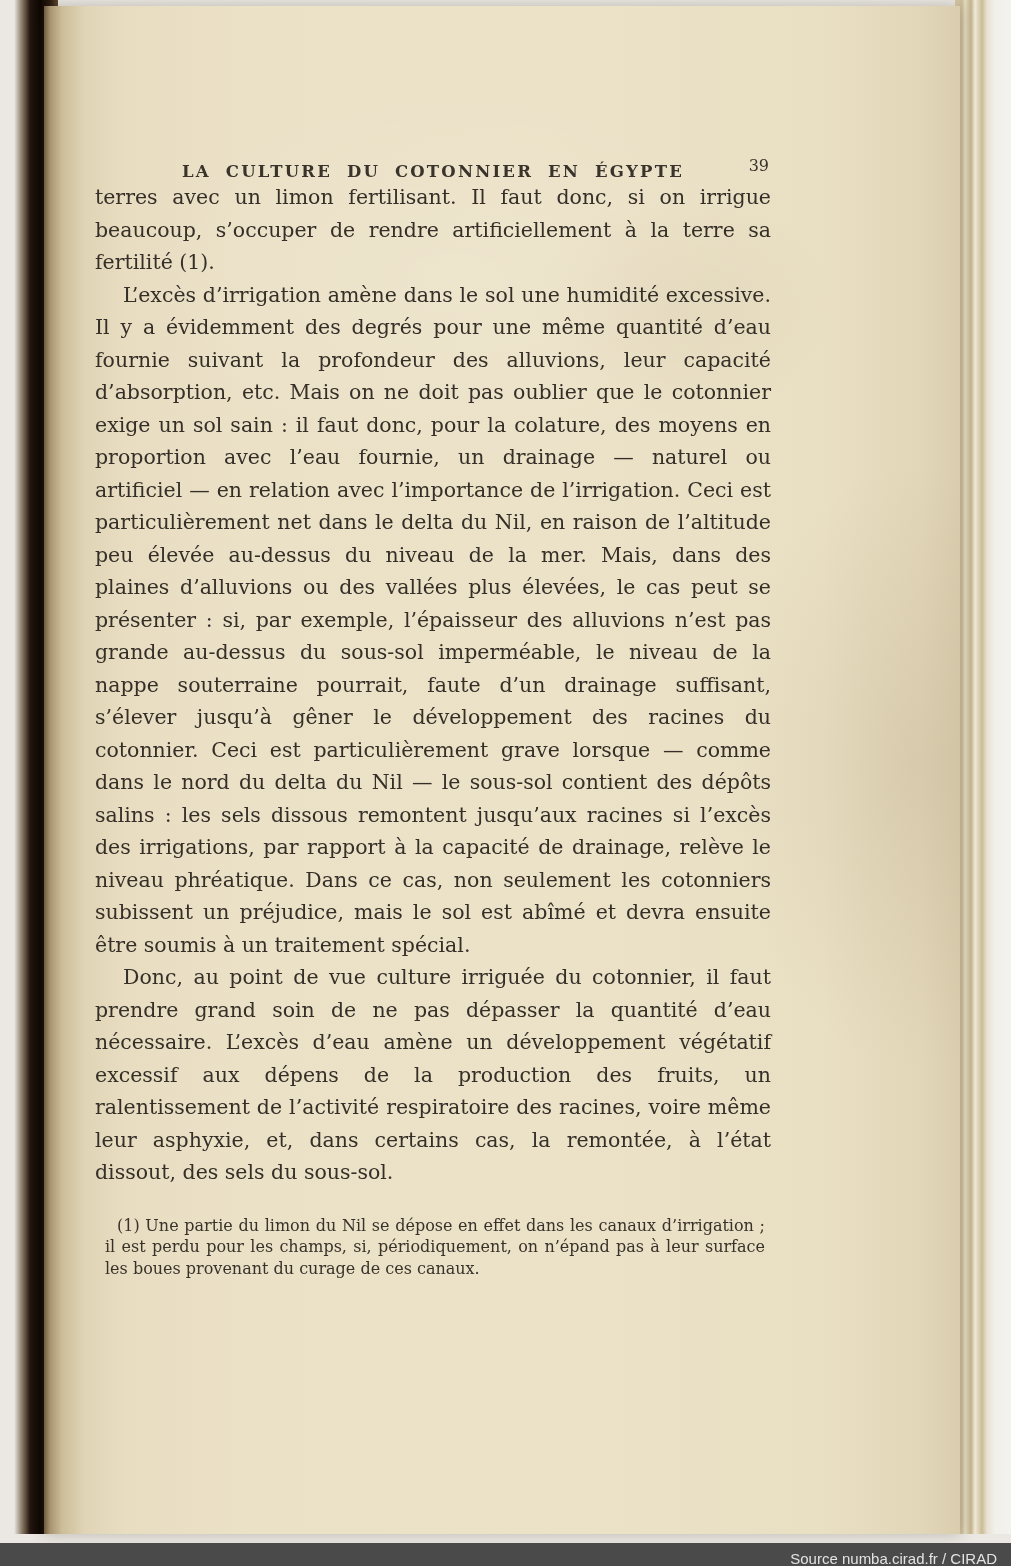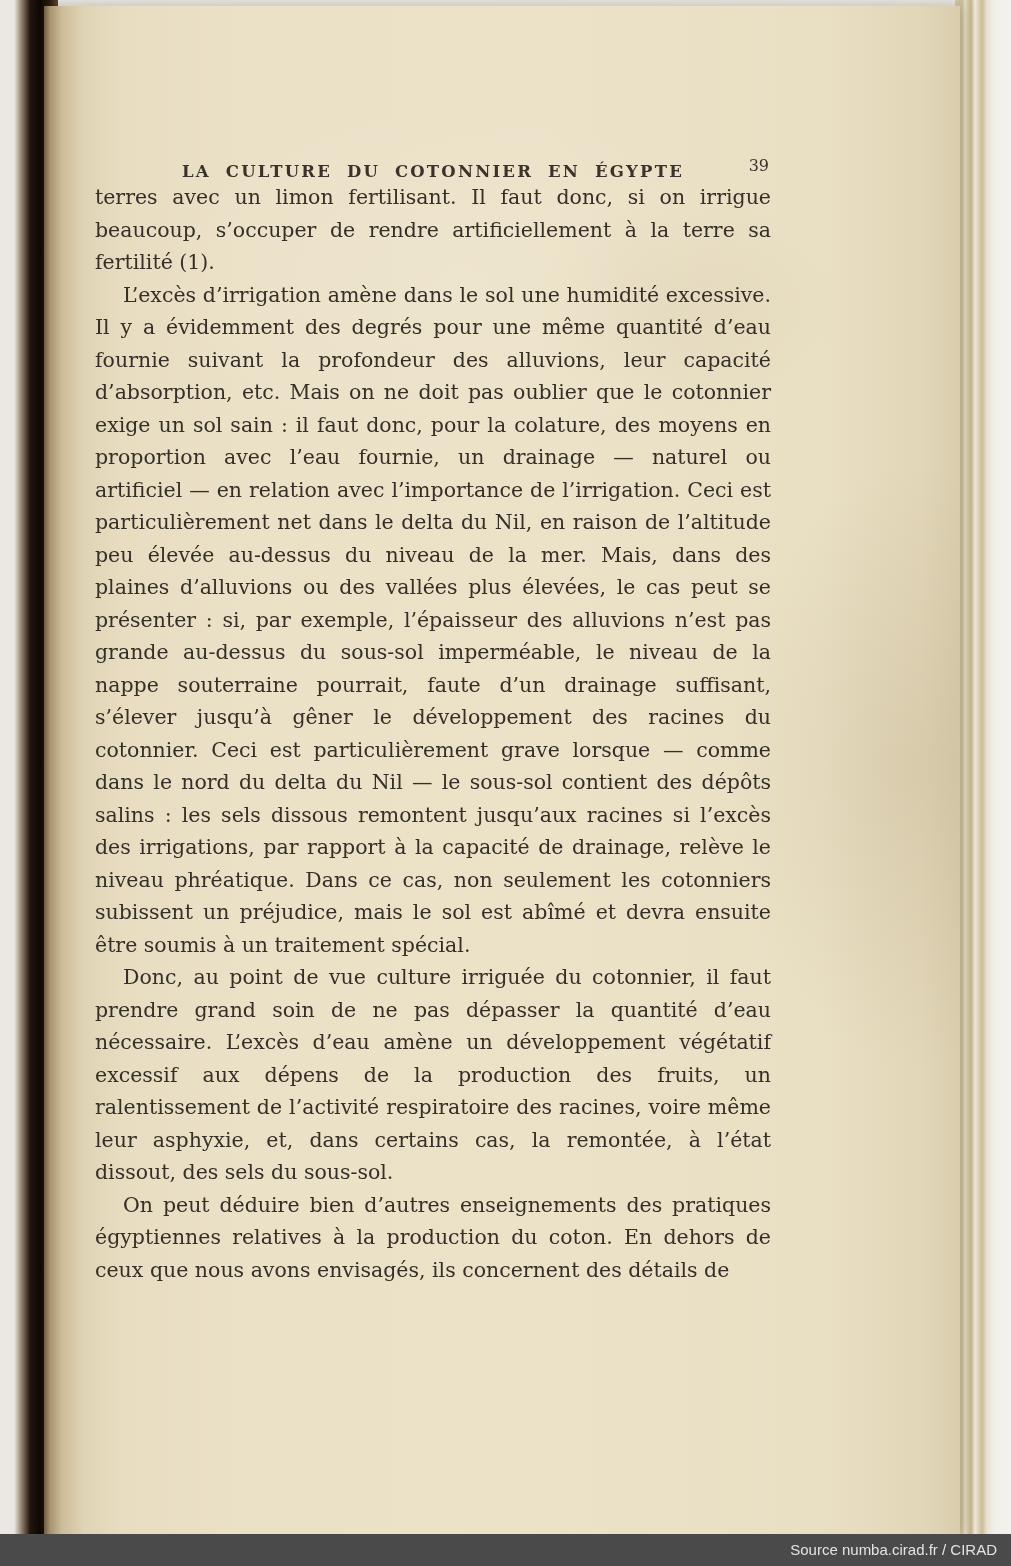--- a/index.html
+++ b/index.html
@@ -110,21 +110,21 @@
     text-align: justify;
     text-indent: 12px;
     padding-left: 10px;
     padding-right: 6px;
     color: #38322a;
   }
 
   .source-bar {
     position: absolute;
     left: 0; bottom: 0;
-    width: 100%; height: 32px;
+    width: 100%; height: 23px;
     background: #4a4a4a;
     color: #e3e3e3;
     font-family: "Liberation Sans", sans-serif;
     font-size: 15px;
     line-height: 32px;
     text-align: right;
     box-sizing: border-box;
     padding-right: 14px;
   }
 </style>
@@ -141,23 +141,23 @@
 
       <div class="running-header">
         <span>LA CULTURE DU COTONNIER EN ÉGYPTE</span>
         <span class="page-number">39</span>
       </div>
 
       <div class="body-text">
         <p>terres avec un limon fertilisant. Il faut donc, si on irrigue beaucoup, s’occuper de rendre artificiellement à la terre sa fertilité (1).</p>
         <p class="indent">L’excès d’irrigation amène dans le sol une humidité excessive. Il y a évidemment des degrés pour une même quantité d’eau fournie suivant la profondeur des alluvions, leur capacité d’absorption, etc. Mais on ne doit pas oublier que le cotonnier exige un sol sain : il faut donc, pour la colature, des moyens en proportion avec l’eau fournie, un drainage — naturel ou artificiel — en relation avec l’importance de l’irrigation. Ceci est particulièrement net dans le delta du Nil, en raison de l’altitude peu élevée au-dessus du niveau de la mer. Mais, dans des plaines d’alluvions ou des vallées plus élevées, le cas peut se présenter : si, par exemple, l’épaisseur des alluvions n’est pas grande au-dessus du sous-sol imperméable, le niveau de la nappe souterraine pourrait, faute d’un drainage suffisant, s’élever jusqu’à gêner le développement des racines du cotonnier. Ceci est particulièrement grave lorsque — comme dans le nord du delta du Nil — le sous-sol contient des dépôts salins : les sels dissous remontent jusqu’aux racines si l’excès des irrigations, par rapport à la capacité de drainage, relève le niveau phréatique. Dans ce cas, non seulement les cotonniers subissent un préjudice, mais le sol est abîmé et devra ensuite être soumis à un traitement spécial.</p>
         <p class="indent">Donc, au point de vue culture irriguée du cotonnier, il faut prendre grand soin de ne pas dépasser la quantité d’eau nécessaire. L’excès d’eau amène un développement végétatif excessif aux dépens de la production des fruits, un ralentissement de l’activité respiratoire des racines, voire même leur asphyxie, et, dans certains cas, la remontée, à l’état dissout, des sels du sous-sol.</p>
-        <p class="indent">On peut déduire bien d’autres enseignements des pratiques égyptiennes relatives à la production du coton. En dehors de ceux que nous avons envisagés, ils concernent des détails de</p>
       </div>
 
+      <div class="footnote">(1) Une partie du limon du Nil se dépose en effet dans les canaux d’irrigation ; il est perdu pour les champs, si, périodiquement, on n’épand pas à leur surface les boues provenant du curage de ces canaux.</div>
 
     </div>
   </div>
 
   <div class="source-bar">
     <span>Source numba.cirad.fr / CIRAD</span>
   </div>
 
 </div>
 

